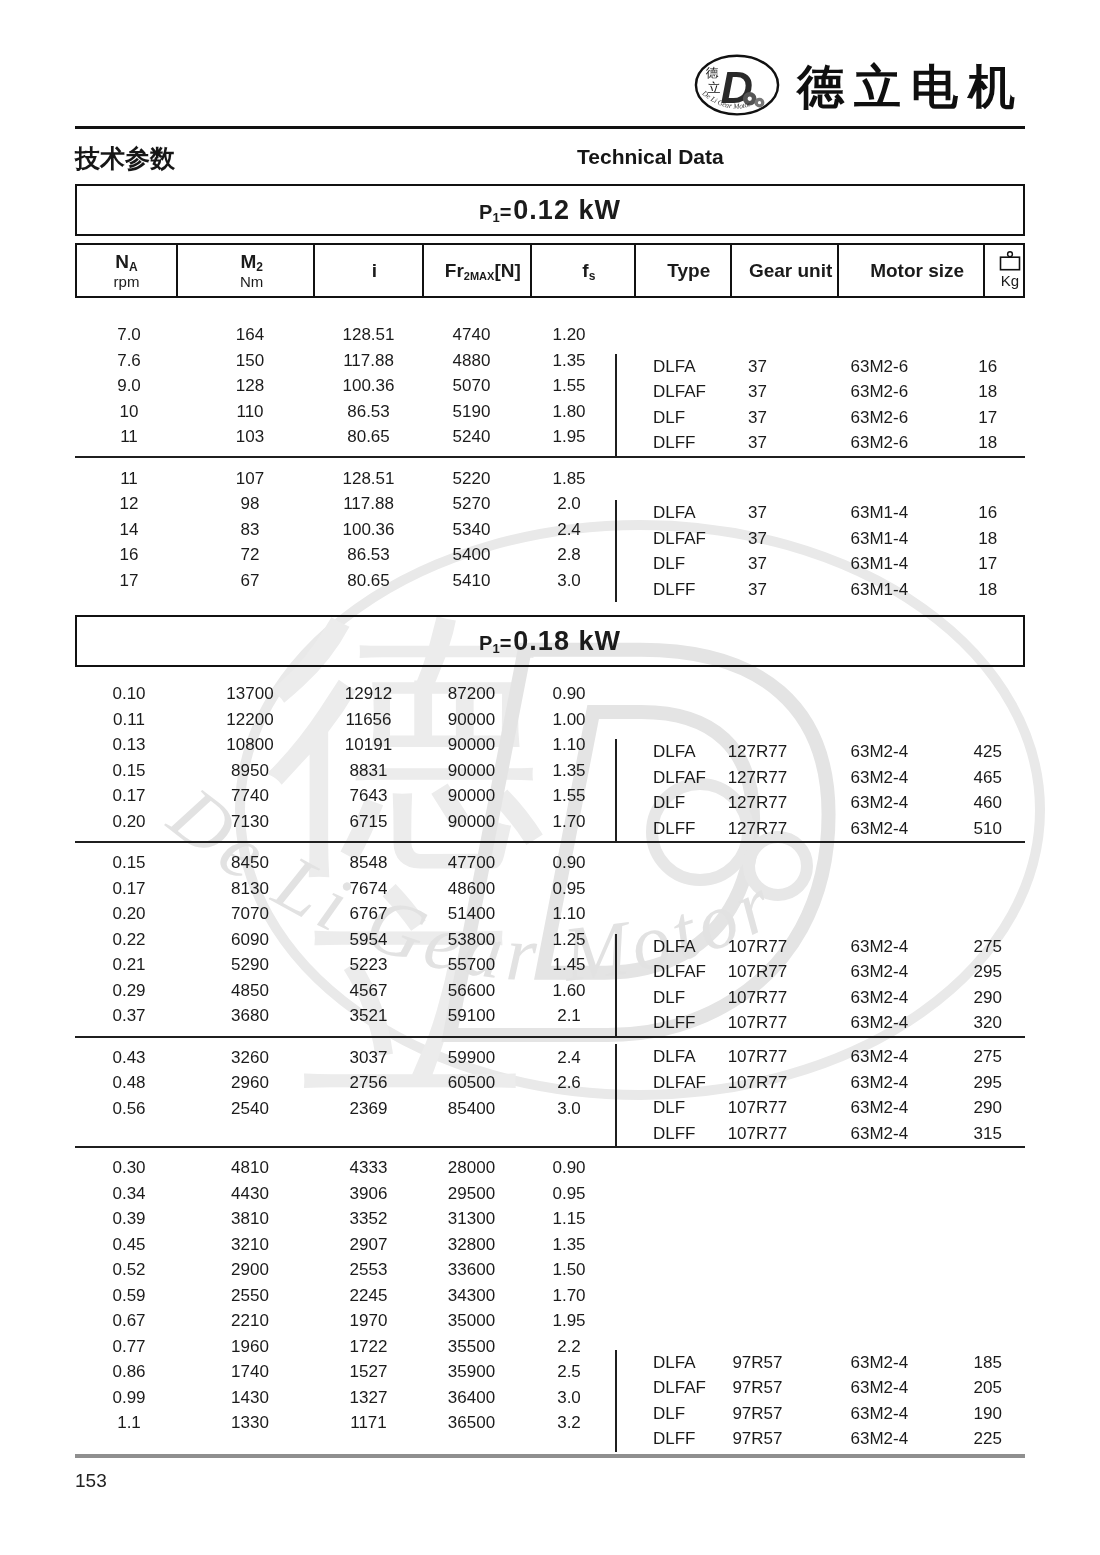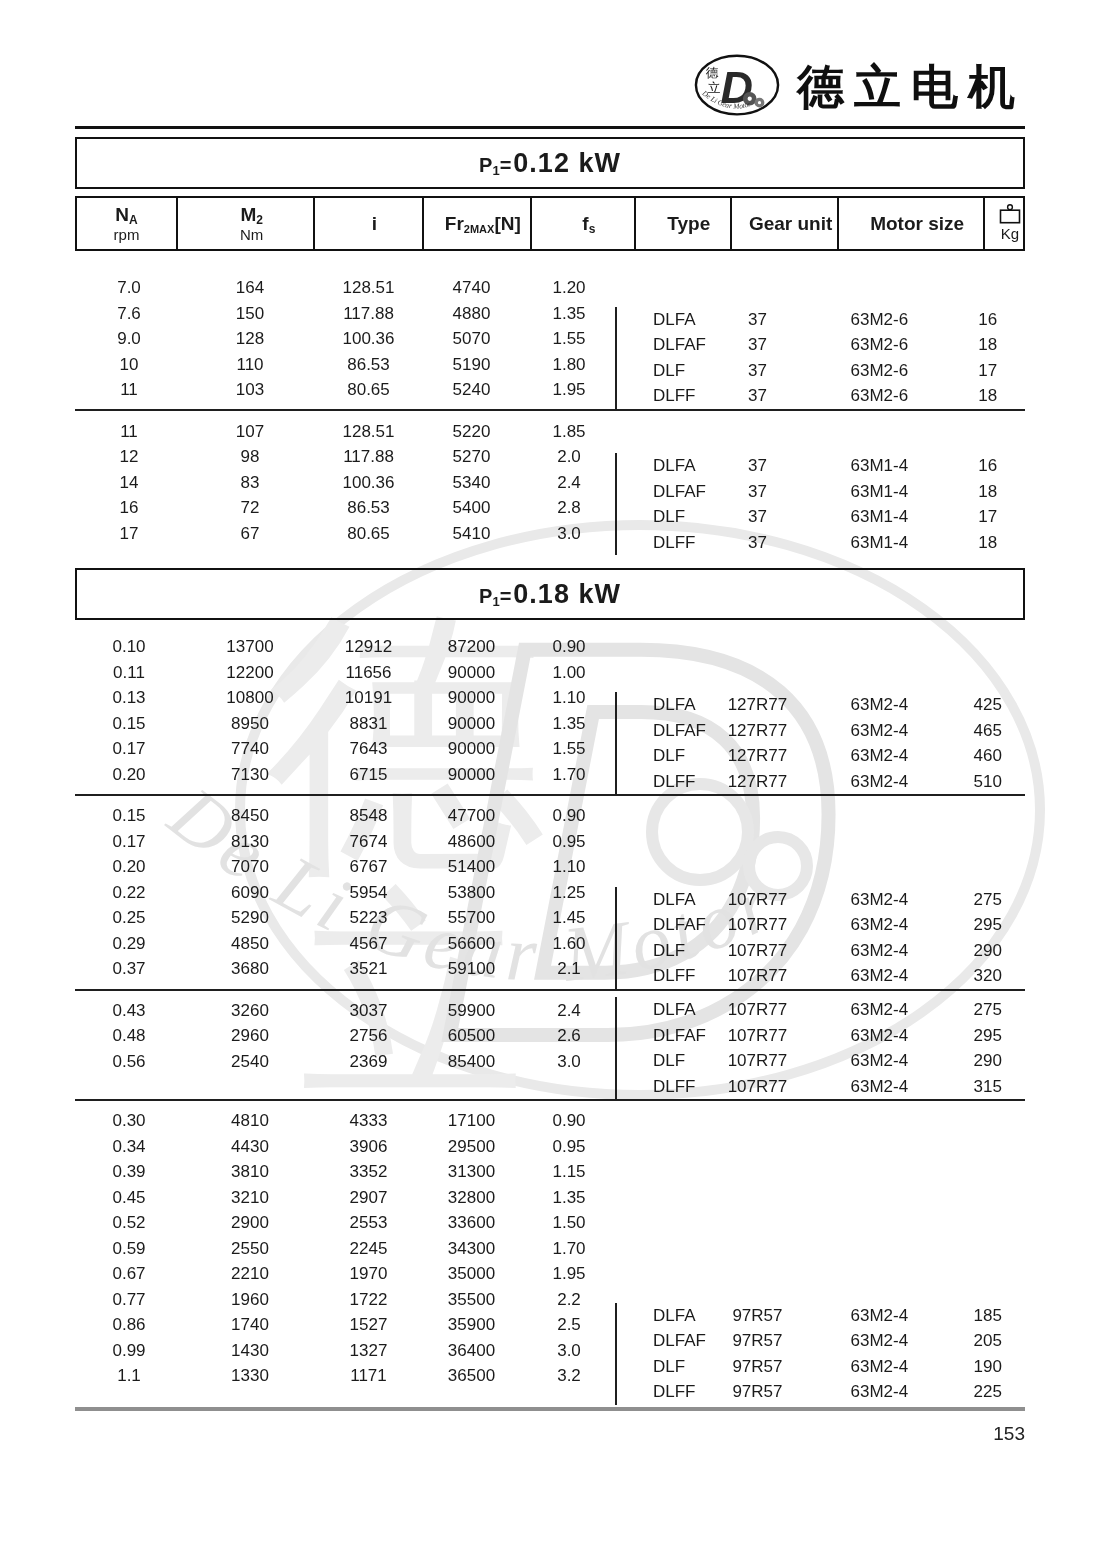--- a/index.html
+++ b/index.html
@@ -55,21 +55,21 @@
 
   #body-0 .group:nth-child(1) .g-left{padding:24px 0 6px;}
   #body-0 .group:nth-child(2) .g-left{padding:8px 0 9px;}
   #body-1 .group:nth-child(1) .g-left{padding:14px 0 7px;}
   #body-1 .group:nth-child(2) .g-left{padding:7px 0 7px;}
   #body-1 .group:nth-child(3) .g-left{padding:7px 0 25px;}
   #body-1 .group:nth-child(4) .g-left{padding:7px 0 16px;}
 
   
   .footer-line{height:0;border-top:4px solid #8f8f8f;margin-top:2px;}
-  .page-number{text-align:right;font-size:19px;margin-top:12px;color:#222;}
+  .page-number{text-align:left;font-size:19px;margin-top:12px;color:#222;}
 </style>
 </head>
 <body>
 
 <div class="page">
 
   <svg class="watermark" viewBox="0 0 1100 1555" xmlns="http://www.w3.org/2000/svg">
     <ellipse cx="640" cy="810" rx="400" ry="285" fill="none" stroke="#e9e9e9" stroke-width="10"></ellipse>
     <text x="265" y="840" font-size="280" fill="#ececec" font-family="'Liberation Serif',serif">德</text>
     <text x="300" y="1075" font-size="225" fill="#ececec" font-family="'Liberation Serif',serif">立</text>
@@ -101,20 +101,24 @@
         <path id="logoarc" d="M 9 42 Q 45 73 82 40" fill="none"></path>
         <text font-size="7.5" font-style="italic" fill="#333" font-family="'Liberation Serif',serif">
           <textPath href="#logoarc">De Li Gear Motor</textPath>
         </text>
       </svg>
       <div class="brand-name">德立电机</div>
     </div>
 
     <div class="top-rule"></div>
 
+    <div class="titles">
+      <div class="title-cn">技术参数</div>
+      <div class="title-en">Technical Data</div>
+    </div>
 
     <div class="power-box" id="power-0">
       <span class="pline">
         <span class="p-main">P</span>
           <span class="p-sub">1</span>
           <span class="p-main">=</span>
           <span class="p-val">0.12 kW</span>
       </span>
     </div>
 
@@ -399,21 +403,21 @@
               <div class="dc c4">1.10</div>
             </div>
             <div class="d-row">
               <div class="dc c0">0.22</div>
               <div class="dc c1">6090</div>
               <div class="dc c2">5954</div>
               <div class="dc c3">53800</div>
               <div class="dc c4">1.25</div>
             </div>
             <div class="d-row">
-              <div class="dc c0">0.25</div>
+              <div class="dc c0">0.21</div>
               <div class="dc c1">5290</div>
               <div class="dc c2">5223</div>
               <div class="dc c3">55700</div>
               <div class="dc c4">1.45</div>
             </div>
             <div class="d-row">
               <div class="dc c0">0.29</div>
               <div class="dc c1">4850</div>
               <div class="dc c2">4567</div>
               <div class="dc c3">56600</div>
@@ -508,21 +512,21 @@
               </div>
             </div>
           </div>
         </div>
         <div class="group">
           <div class="g-left">
             <div class="d-row">
               <div class="dc c0">0.30</div>
               <div class="dc c1">4810</div>
               <div class="dc c2">4333</div>
-              <div class="dc c3">17100</div>
+              <div class="dc c3">28000</div>
               <div class="dc c4">0.90</div>
             </div>
             <div class="d-row">
               <div class="dc c0">0.34</div>
               <div class="dc c1">4430</div>
               <div class="dc c2">3906</div>
               <div class="dc c3">29500</div>
               <div class="dc c4">0.95</div>
             </div>
             <div class="d-row">

